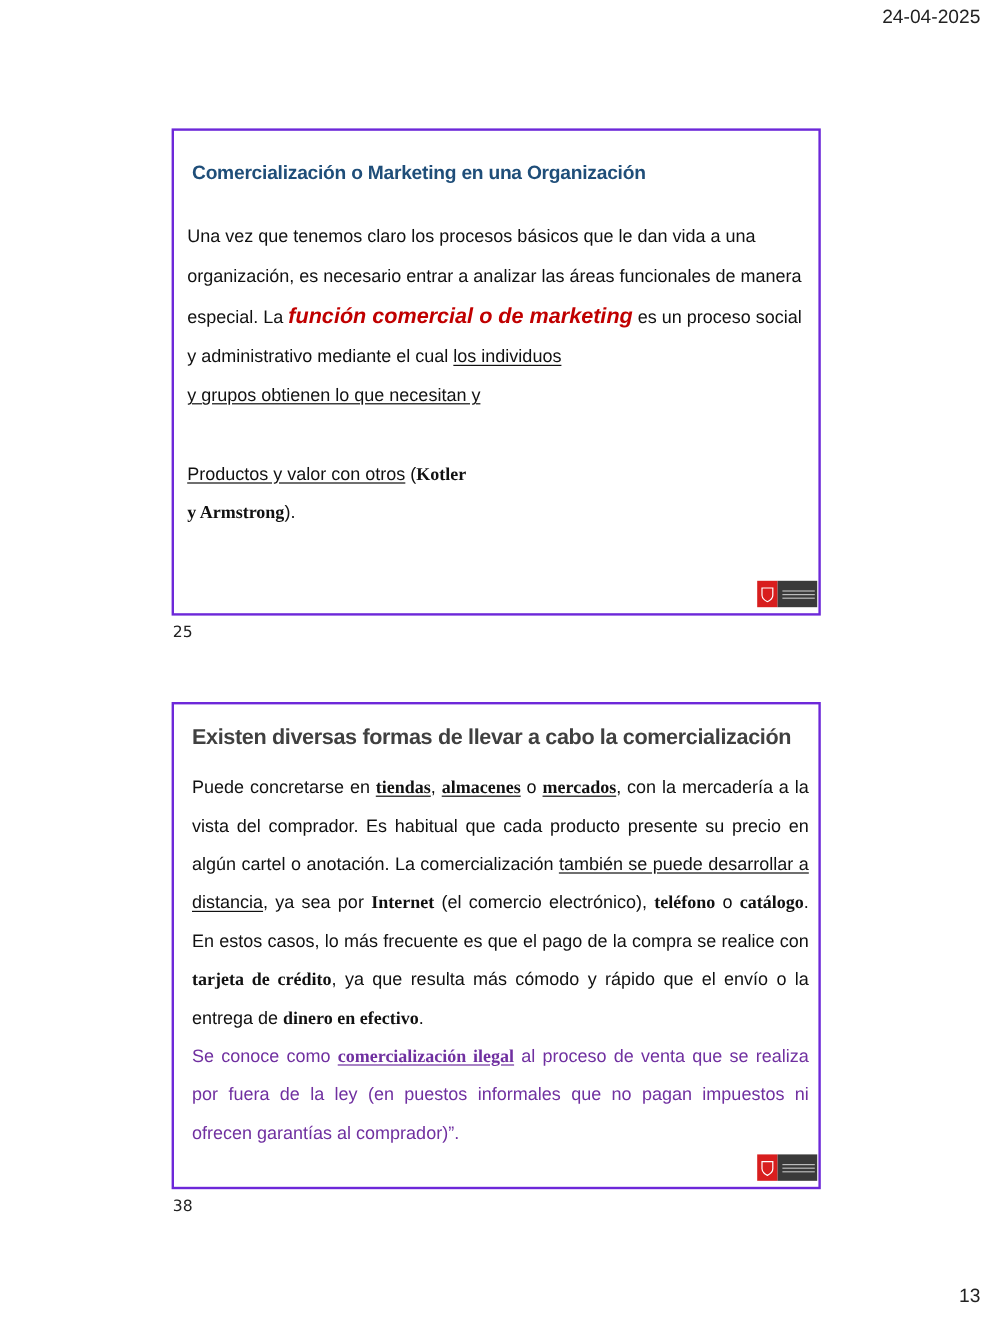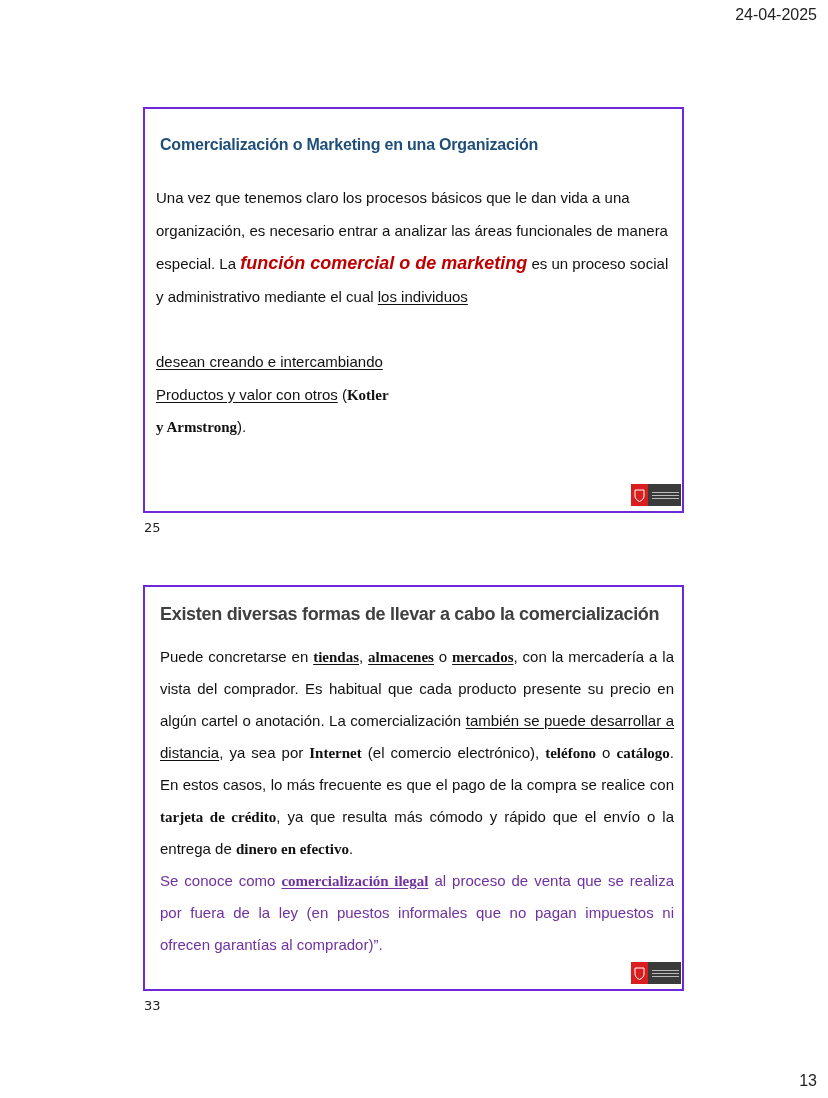--- a/index.html
+++ b/index.html
@@ -75,22 +75,22 @@
 </style>
 </head>
 <body>
 
 <div class="page-date">24-04-2025</div>
 
 <div class="slide slide-1">
   <div class="s1-title">Comercialización o Marketing en una Organización</div>
   <div class="s1-body">
     <span>Una vez que tenemos claro los procesos básicos que le dan vida a una organización, es necesario entrar a analizar las áreas funcionales de manera especial. La </span><span class="red-em">función comercial o de marketing</span><span> es un proceso social y administrativo mediante el cual </span><span class="u">los individuos</span><br>
+    <span class="u">y grupos obtienen lo que necesitan y</span><br>
     <br>
-    <span class="u">desean creando e intercambiando</span><br>
     <span class="u">Productos y valor con otros</span><span> (</span><span class="b">Kotler</span><br>
     <span class="b">y Armstrong</span><span>).</span>
   </div>
   <div class="logo">
     <div class="logo-shield">
       <svg width="11" height="13" viewBox="0 0 11 13">
           <path d="M1 1h9v6c0 3-2.5 4.5-4.5 5.5C3.5 11.5 1 10 1 7z" fill="none" stroke="#fff" stroke-width="1"></path>
         </svg>
     </div>
     <div class="logo-text">
@@ -114,15 +114,15 @@
           <path d="M1 1h9v6c0 3-2.5 4.5-4.5 5.5C3.5 11.5 1 10 1 7z" fill="none" stroke="#fff" stroke-width="1"></path>
         </svg>
     </div>
     <div class="logo-text">
         <span></span>
         <span></span>
         <span></span>
       </div>
   </div>
 </div>
-<div class="slide-num slide-num-2">33</div>
+<div class="slide-num slide-num-2">38</div>
 
 <div class="page-number">13</div>
 
 </body></html>

